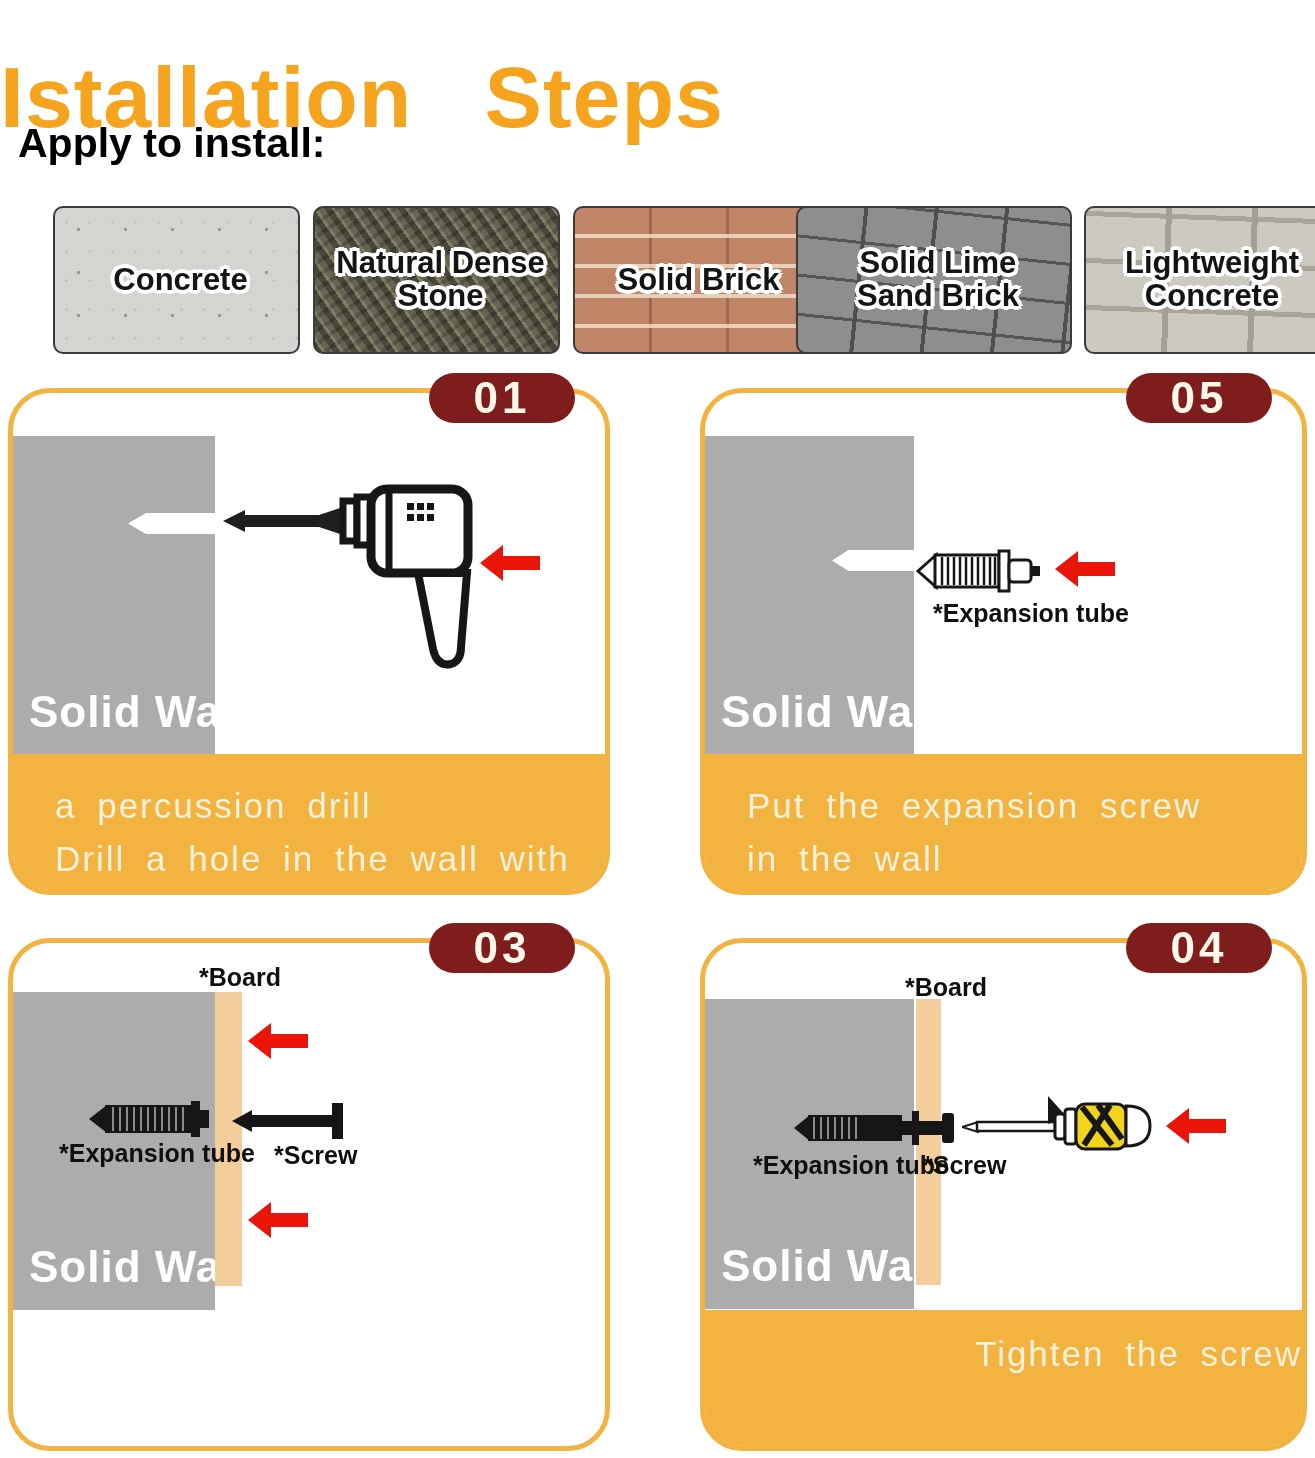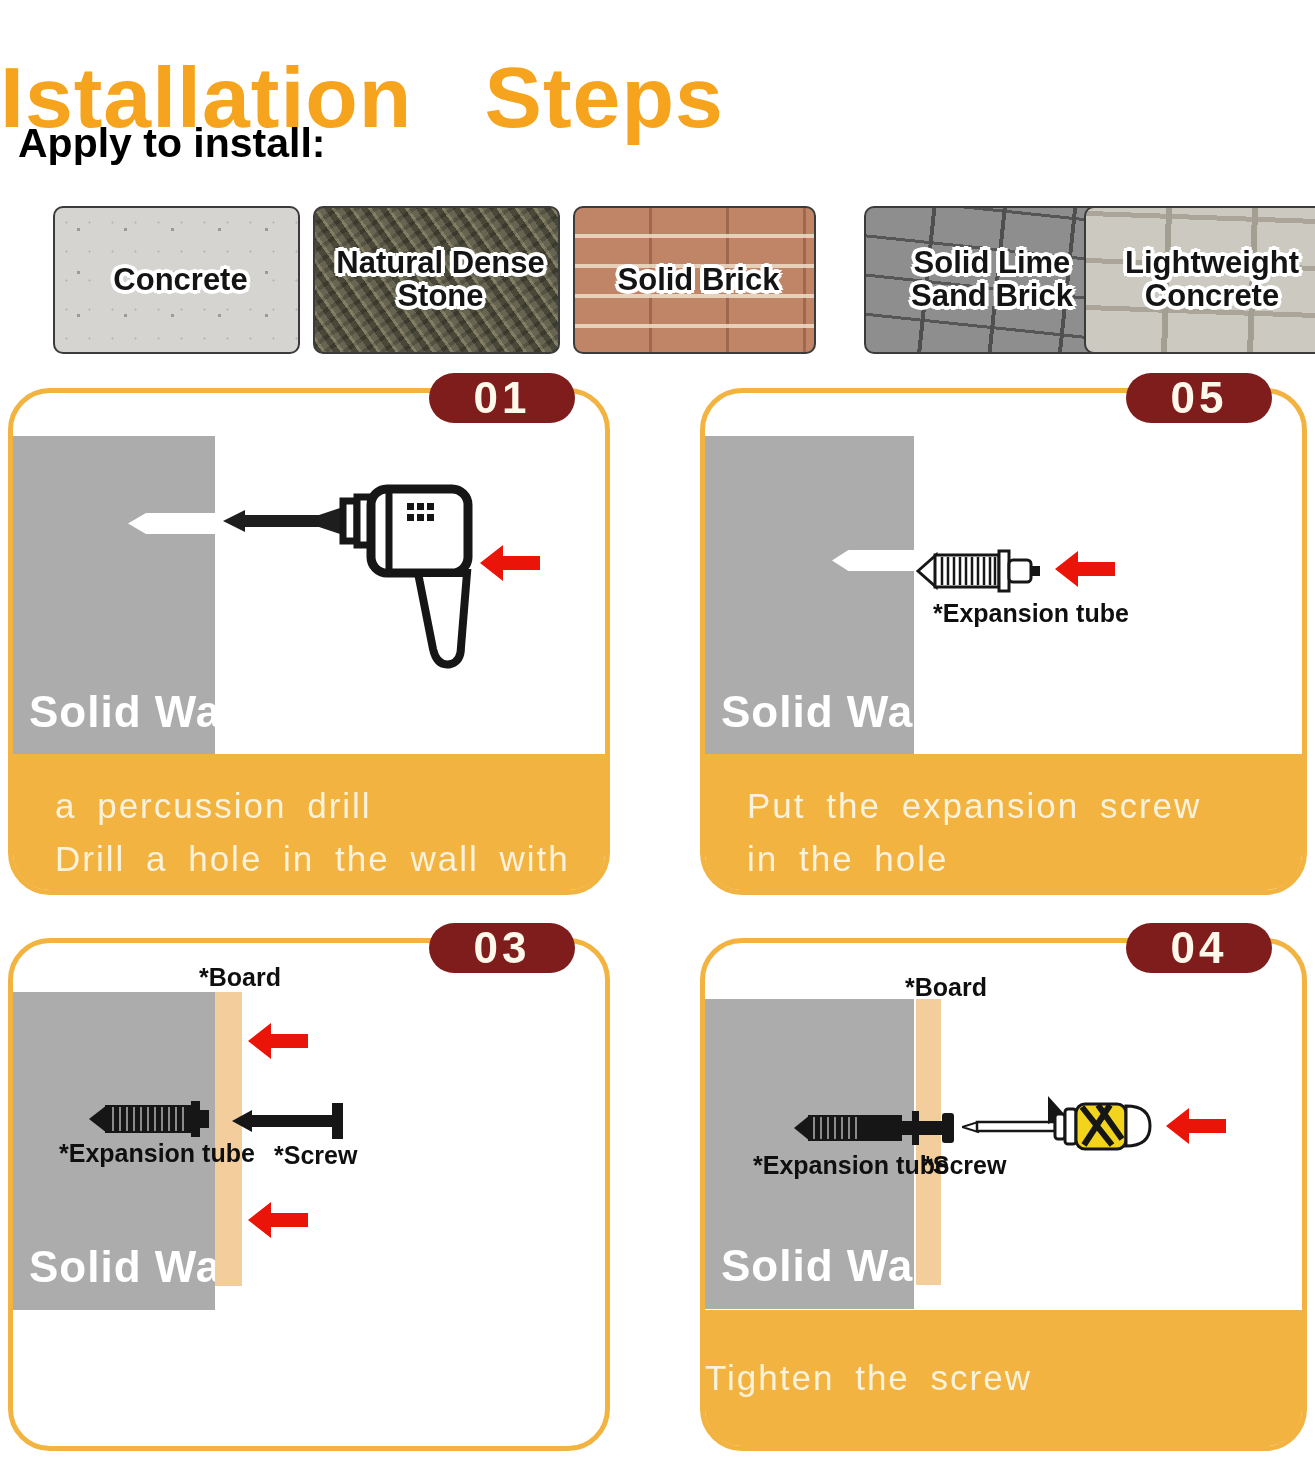--- a/index.html
+++ b/index.html
@@ -27,21 +27,21 @@
   .badge{position:absolute;top:-20px;right:30px;width:146px;height:50px;border-radius:27px;background:#7f1d1d;
          display:flex;align-items:center;justify-content:center;color:#FDF8EA;font-size:44px;font-weight:bold;letter-spacing:4px;}
   .wall{position:absolute;background:#ACACAC;}
   .wall-label{position:absolute;left:16px;bottom:18px;color:#fff;font-weight:bold;font-size:44px;letter-spacing:1px;white-space:nowrap;text-align:center;}
   .board{position:absolute;background:#F3CE9C;}
   .hole{position:absolute;background:#fff;clip-path:polygon(0 50%,20% 0,100% 0,100% 100%,20% 100%);}
   .plabel{position:absolute;font-size:25px;font-weight:bold;color:#0f0f0f;white-space:nowrap;}
   .art{position:absolute;}
   .caption{position:absolute;left:0;right:0;bottom:0;height:136px;background:#F2B340;border-radius:0 0 36px 36px;
            color:#FBF2DC;font-size:35px;letter-spacing:2px;word-spacing:9px;padding:26px 0 0 42px;box-sizing:border-box;line-height:1.5;}
-  .caption.center{text-align:left;padding-left:0;padding-top:42px;}
+  .caption.center{text-align:right;padding-left:0;padding-top:18px;}
   .cap-line{min-height:0;}
 </style>
 </head>
 <body>
 
 <div id="page">
 
   <h1 class="title">Istallation Steps</h1>
   <div class="subtitle">Apply to install:</div>
 
@@ -57,21 +57,21 @@
         <div>Natural Dense</div>
         <div>Stone</div>
       </figcaption>
     </figure>
     <figure class="material m3" style="left:533px;width:243px">
       <figcaption class="mlabel">
         <div>Solid Brick</div>
         <div></div>
       </figcaption>
     </figure>
-    <figure class="material m4" style="left:824px;width:248px">
+    <figure class="material m4" style="left:756px;width:276px">
       <figcaption class="mlabel">
         <div>Solid Lime</div>
         <div>Sand Brick</div>
       </figcaption>
     </figure>
     <figure class="material m5" style="left:1044px;width:248px">
       <figcaption class="mlabel">
         <div>Lightweight</div>
         <div>Concrete</div>
       </figcaption>
@@ -127,21 +127,21 @@
       <rect x="83" y="2" width="10" height="40" fill="#fff" stroke="#161616" stroke-width="3"></rect>
       <rect x="93" y="11" width="22" height="22" rx="4" fill="#fff" stroke="#161616" stroke-width="3"></rect>
       <rect x="115" y="17" width="9" height="10" fill="#161616"></rect>
     </svg>
     <div class="plabel" style="left:228px;top:206px">*Expansion tube</div>
     <svg class="art" style="left:350px;top:158px" width="60" height="36" viewBox="0 0 60 36">
       <polygon points="0,18 23,0 23,11 60,11 60,25 23,25 23,36" fill="#EA1508"></polygon>
     </svg>
     <div class="caption">
       <div class="cap-line">Put the expansion screw</div>
-      <div class="cap-line">in the hole</div>
+      <div class="cap-line">in the wall</div>
     </div>
     <div class="badge">05</div>
   </section>
 
   <section class="card" style="left:8px;top:938px;width:602px;height:513px">
     <div class="wall" style="left:0;top:49px;width:202px;height:318px">
       <div class="wall-label">Solid Wall</div>
     </div>
     <div class="board" style="left:202px;top:49px;width:27px;height:294px"></div>
     <div class="plabel" style="left:186px;top:20px">*Board</div>

